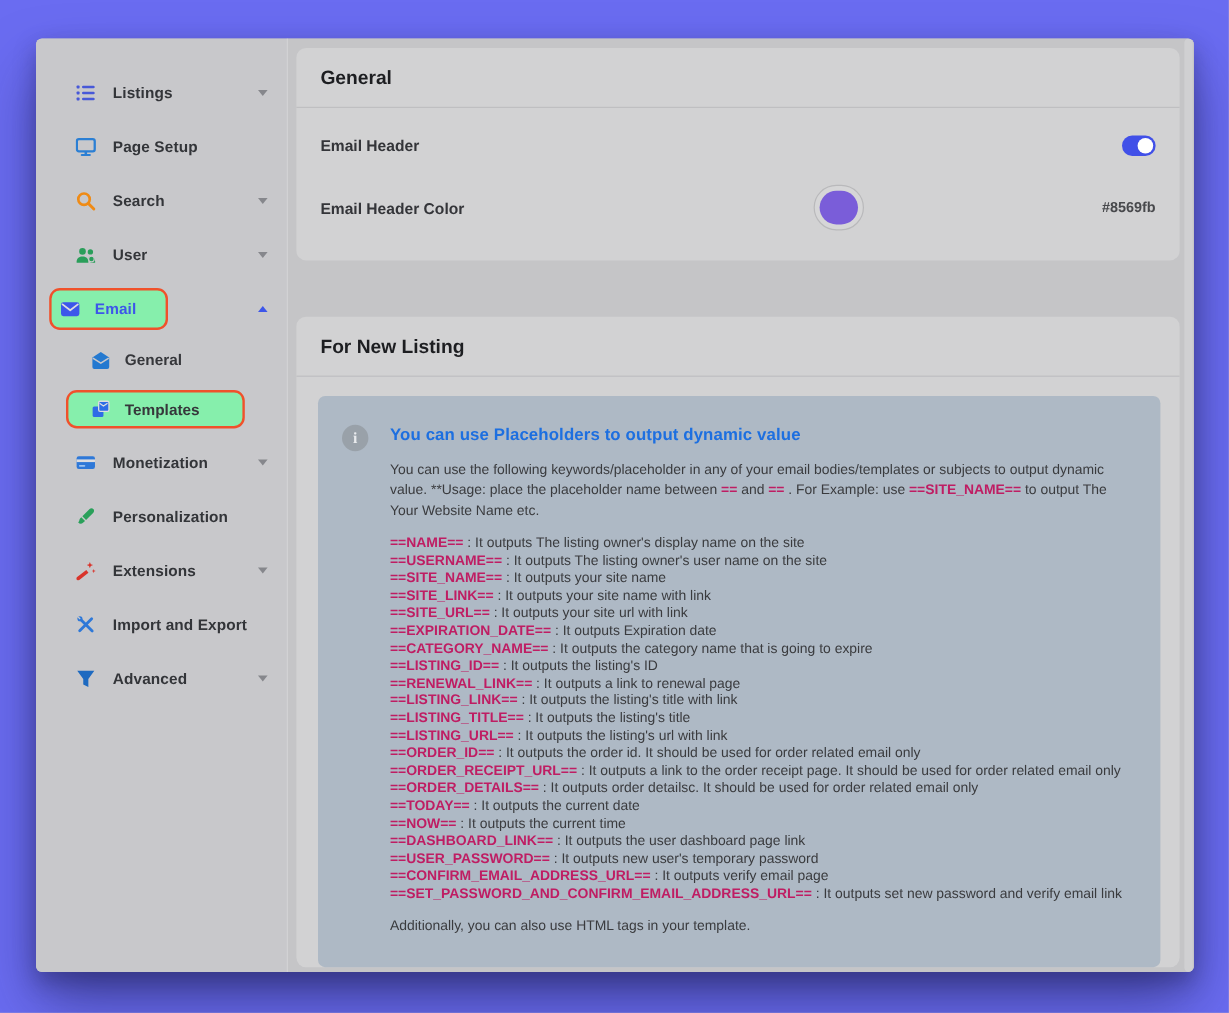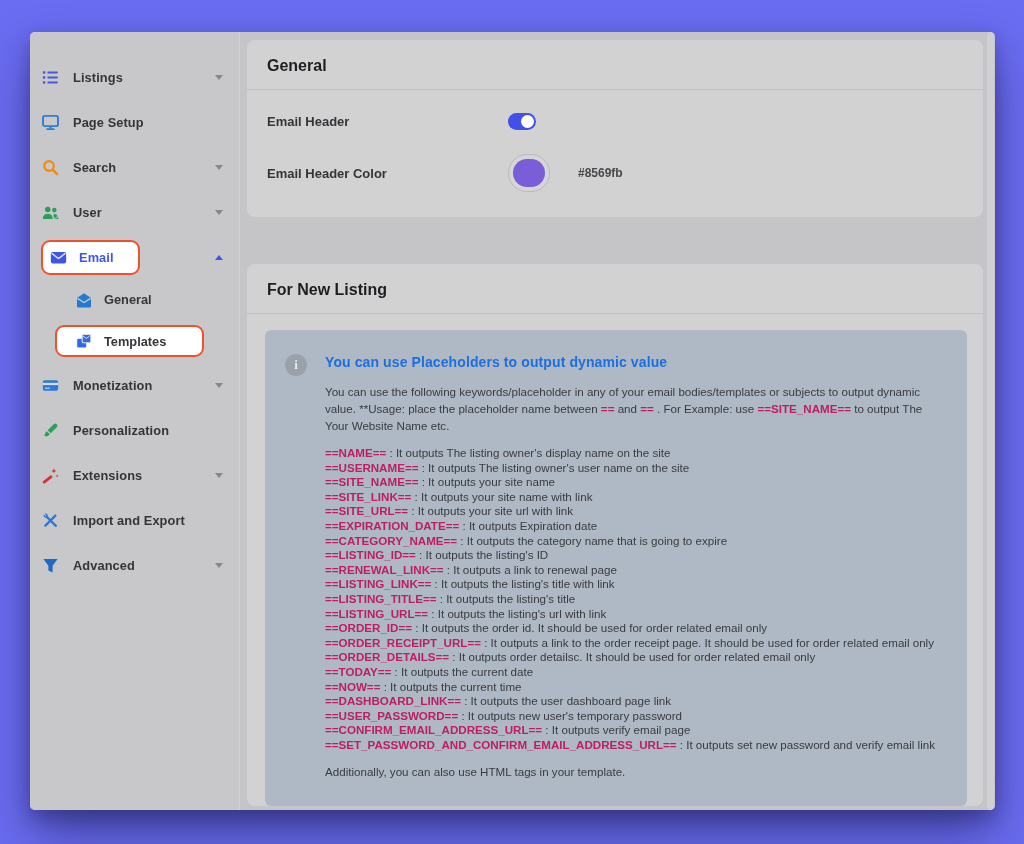--- a/index.html
+++ b/index.html
@@ -16,37 +16,37 @@
     box-shadow:0 26px 50px -4px rgba(28,28,80,.55), 0 8px 18px rgba(28,28,80,.35);
   }
   
   .sidebar {
     width:210px; flex:none; box-sizing:border-box;
     background:#c8c8cb; padding-top:23px;
     border-right:1px solid #d2d2d4;
   }
   .nav-row {
     height:45px; display:flex; align-items:center;
-    padding:0 16px 0 12px; cursor:pointer; box-sizing:border-box;
+    padding:0 16px 0 33px; cursor:pointer; box-sizing:border-box;
   }
   .nav-row .icon { width:17px; height:17px; flex:none; display:flex; align-items:center; justify-content:center; }
   .nav-row .lbl {
     margin-left:14px; font-size:12.8px; font-weight:700; color:#333539; letter-spacing:.1px;
   }
   .chev {
     margin-left:auto; width:0; height:0;
     border-left:4.5px solid transparent; border-right:4.5px solid transparent;
     border-top:5px solid #86878c;
   }
   .chev.up { border-top:none; border-bottom:5px solid #3d56ea; }
   .chev.none { visibility:hidden; }
   .hl-row { padding-left:11px; }
   .hl-box {
     display:flex; align-items:center;
-    border:2px solid #f0512b; border-radius:9px; background:#ffffff;
+    border:2px solid #f0512b; border-radius:9px; background:#86efac;
     padding:7px 24px 7px 7px;
   }
   .hl-box .lbl { margin-left:12px; }
   .lbl.blue { color:#3d56ea; }
   .lbl.blue2 { color:#2e6ce6; }
   .nav-sub {
     height:39px; display:flex; align-items:center;
     padding-left:46px; cursor:pointer; box-sizing:border-box;
   }
   .nav-sub .icon { width:16px; height:16px; flex:none; }
@@ -61,21 +61,21 @@
   }
   .scroll-track {
     position:absolute; right:1px; top:0; bottom:0; width:7px;
     background:#d0d0d2; border-radius:4px;
   }
   .card { background:#d2d2d3; border-radius:8px; }
   .card-title {
     padding:17px 20px 14px; font-size:16px; font-weight:700; color:#1d1e21;
     border-bottom:1px solid #bfbfc1;
   }
-  .row { display:flex; align-items:center; padding:0 20px; }
+  .row { display:flex; align-items:center; padding:0 20px;justify-content:space-between; }
   .row-label { width:241px; flex:none; font-size:13px; font-weight:700; color:#343539; }
   .row1 { margin-top:23px; }
   .row2 { margin-top:24px; padding-bottom:25px; }
   .toggle {
     width:28px; height:17px; border-radius:9px; background:#4150e8;
     position:relative; cursor:pointer; flex:none;
   }
   .toggle .knob {
     position:absolute; right:2px; top:2px; width:13px; height:13px;
     border-radius:50%; background:#ffffff; display:block;

